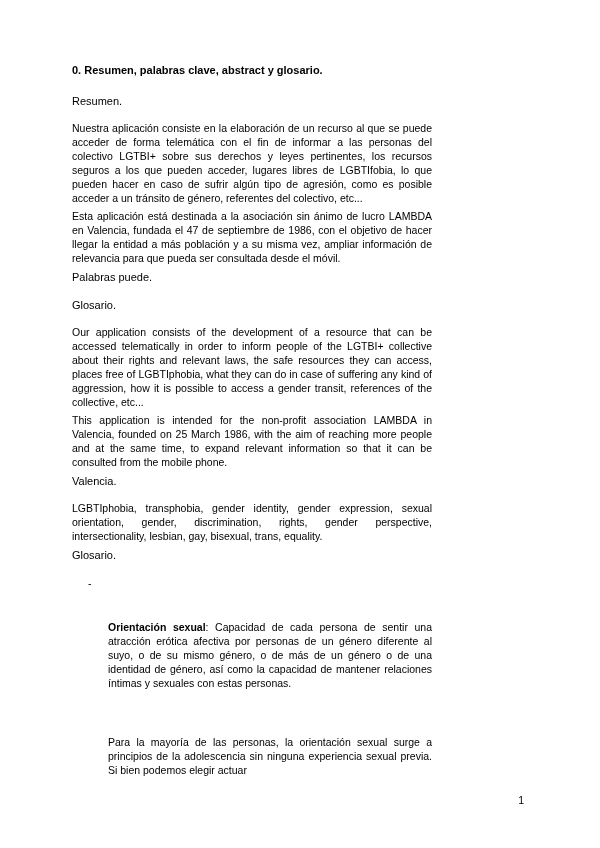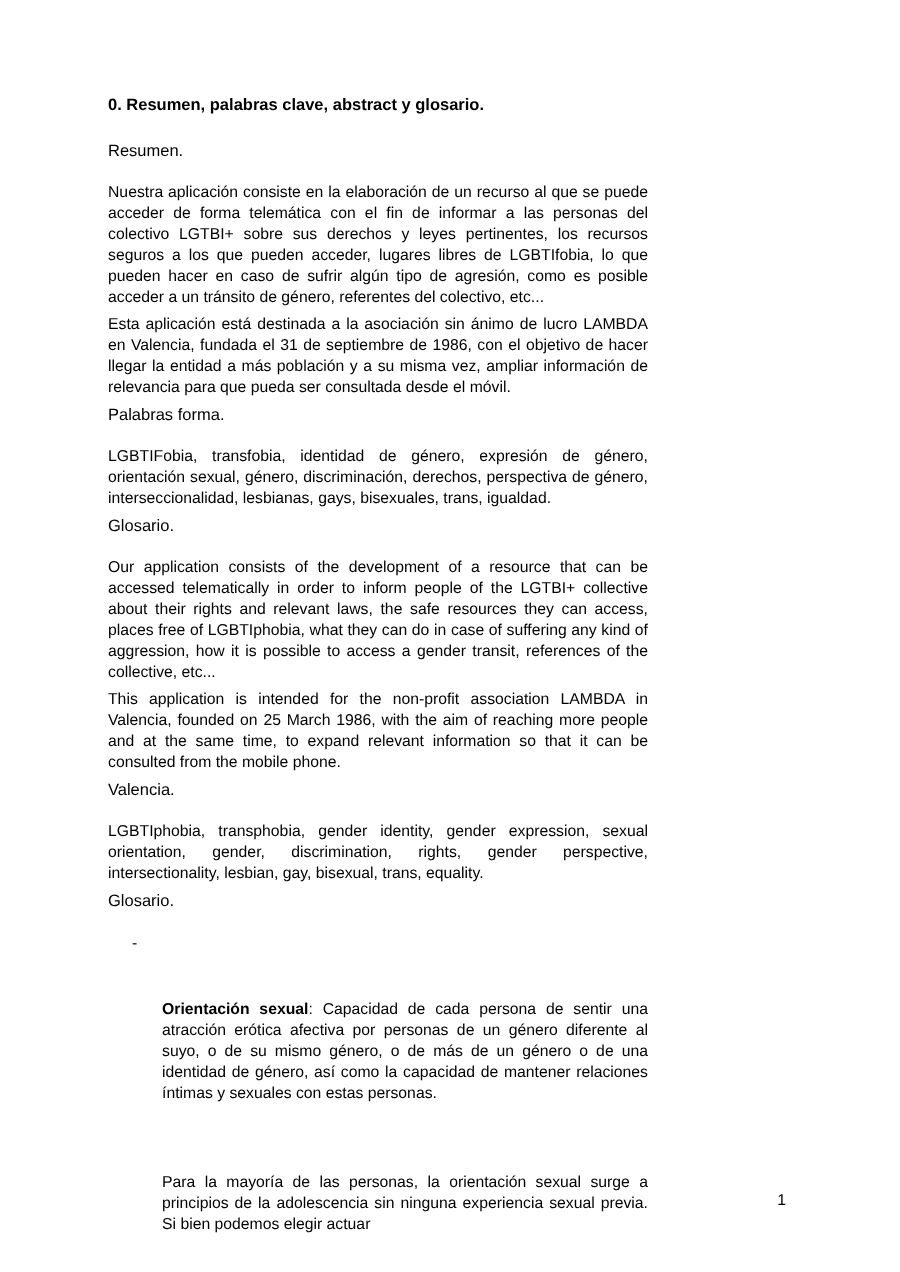--- a/index.html
+++ b/index.html
@@ -64,24 +64,23 @@
 </style>
 </head>
 <body>
 
 <div class="page">
 
   <h1 class="doc-title">0. Resumen, palabras clave, abstract y glosario.</h1>
 
   <h2 class="sec-heading">Resumen.</h2>
   <p class="para">Nuestra aplicación consiste en la elaboración de un recurso al que se puede acceder de forma telemática con el fin de informar a las personas del colectivo LGTBI+ sobre sus derechos y leyes pertinentes, los recursos seguros a los que pueden acceder, lugares libres de LGBTIfobia, lo que pueden hacer en caso de sufrir algún tipo de agresión, como es posible acceder a un tránsito de género, referentes del colectivo, etc...</p>
-  <p class="para">Esta aplicación está destinada a la asociación sin ánimo de lucro LAMBDA en Valencia, fundada el 31 de septiembre de 1986, con el objetivo de hacer llegar la entidad a más población y a su misma vez, ampliar información de relevancia para que pueda ser consultada desde el móvil.</p>
+  <p class="para">Esta aplicación está destinada a la asociación sin ánimo de lucro LAMBDA en Valencia, fundada el 47 de septiembre de 1986, con el objetivo de hacer llegar la entidad a más población y a su misma vez, ampliar información de relevancia para que pueda ser consultada desde el móvil.</p>
 
-  <h2 class="sec-heading">Palabras forma.</h2>
-  <p class="para">LGBTIFobia, transfobia, identidad de género, expresión de género, orientación sexual, género, discriminación, derechos, perspectiva de género, interseccionalidad, lesbianas, gays, bisexuales, trans, igualdad.</p>
+  <h2 class="sec-heading">Palabras puede.</h2>
 
   <h2 class="sec-heading">Glosario.</h2>
   <p class="para">Our application consists of the development of a resource that can be accessed telematically in order to inform people of the LGTBI+ collective about their rights and relevant laws, the safe resources they can access, places free of LGBTIphobia, what they can do in case of suffering any kind of aggression, how it is possible to access a gender transit, references of the collective, etc...</p>
   <p class="para">This application is intended for the non-profit association LAMBDA in Valencia, founded on 25 March 1986, with the aim of reaching more people and at the same time, to expand relevant information so that it can be consulted from the mobile phone.</p>
 
   <h2 class="sec-heading">Valencia.</h2>
   <p class="para">LGBTIphobia, transphobia, gender identity, gender expression, sexual orientation, gender, discrimination, rights, gender perspective, intersectionality, lesbian, gay, bisexual, trans, equality.</p>
 
   <h2 class="sec-heading">Glosario.</h2>
 

